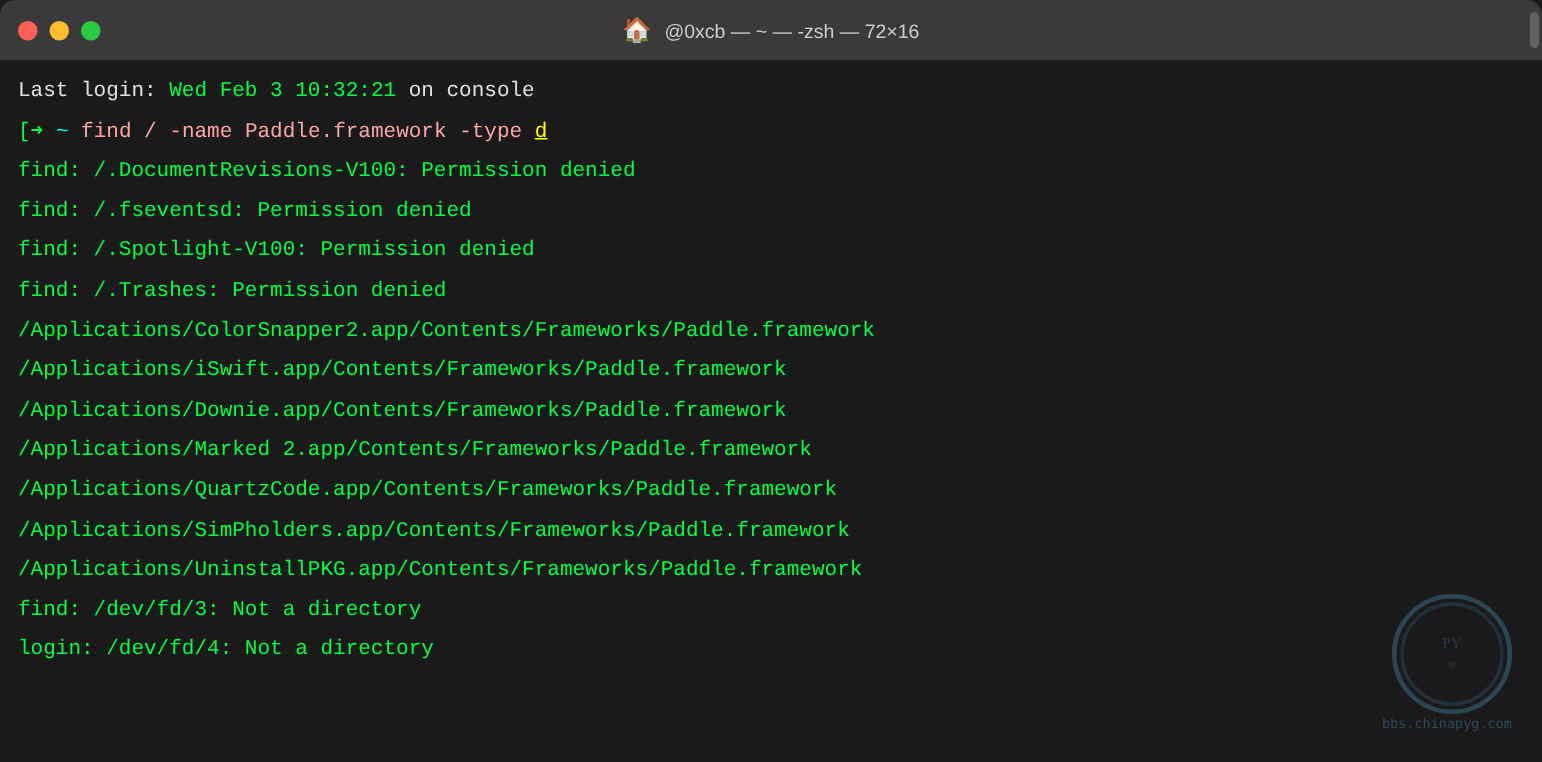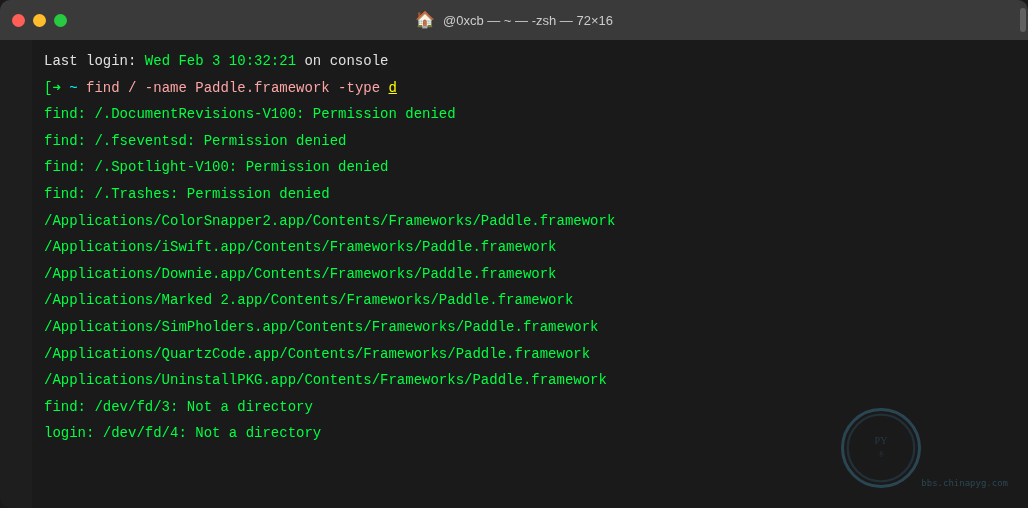--- a/index.html
+++ b/index.html
@@ -67,21 +67,20 @@
       font-size: 13px;
       font-family: -apple-system, BlinkMacSystemFont, 'Segoe UI', sans-serif;
     }
 
     .terminal-body {
       flex: 1;
       background: #1a1a1a;
       padding: 8px 12px;
       overflow: hidden;
       position: relative;
-      margin-left: 32px;
     }
 
     .terminal-line {
       font-size: 14px;
       line-height: 1.9;
       white-space: nowrap;
       overflow: hidden;
     }
 
     .green { color: #00ff41; }
@@ -197,41 +196,41 @@
 
     <div class="terminal-line green">
       <span>/Applications/Downie.app/Contents/Frameworks/Paddle.framework</span>
     </div>
 
     <div class="terminal-line green">
       <span>/Applications/Marked 2.app/Contents/Frameworks/Paddle.framework</span>
     </div>
 
     <div class="terminal-line green">
+      <span>/Applications/QuartzCode.app/Contents/Frameworks/Paddle.framework</span>
+    </div>
+
+    <div class="terminal-line green">
       <span>/Applications/SimPholders.app/Contents/Frameworks/Paddle.framework</span>
     </div>
 
     <div class="terminal-line green">
-      <span>/Applications/QuartzCode.app/Contents/Frameworks/Paddle.framework</span>
-    </div>
-
-    <div class="terminal-line green">
       <span>/Applications/UninstallPKG.app/Contents/Frameworks/Paddle.framework</span>
     </div>
 
     <div class="terminal-line green">
       <span>find: /dev/fd/3: Not a directory</span>
     </div>
 
     <div class="terminal-line green">
       <span>login: /dev/fd/4: Not a directory</span>
     </div>
 
     <div class="watermark">
-      <div style="display:flex; align-items:flex-end;">
+      <div style="display:flex; flex-direction:column; align-items:flex-end;">
         <div class="watermark-circle">
           <svg width="80" height="80" viewBox="0 0 80 80">
             <circle cx="40" cy="40" r="36" fill="none" stroke="#4488aa" stroke-width="2.5" opacity="0.5"></circle>
             <text x="40" y="36" text-anchor="middle" fill="#4488aa" font-size="11" font-family="serif" opacity="0.7">PY</text>
             <text x="40" y="50" text-anchor="middle" fill="#4488aa" font-size="8" font-family="serif" opacity="0.7">®</text>
           </svg>
         </div>
         <div class="watermark-bottom-text">bbs.chinapyg.com</div>
       </div>
     </div>

